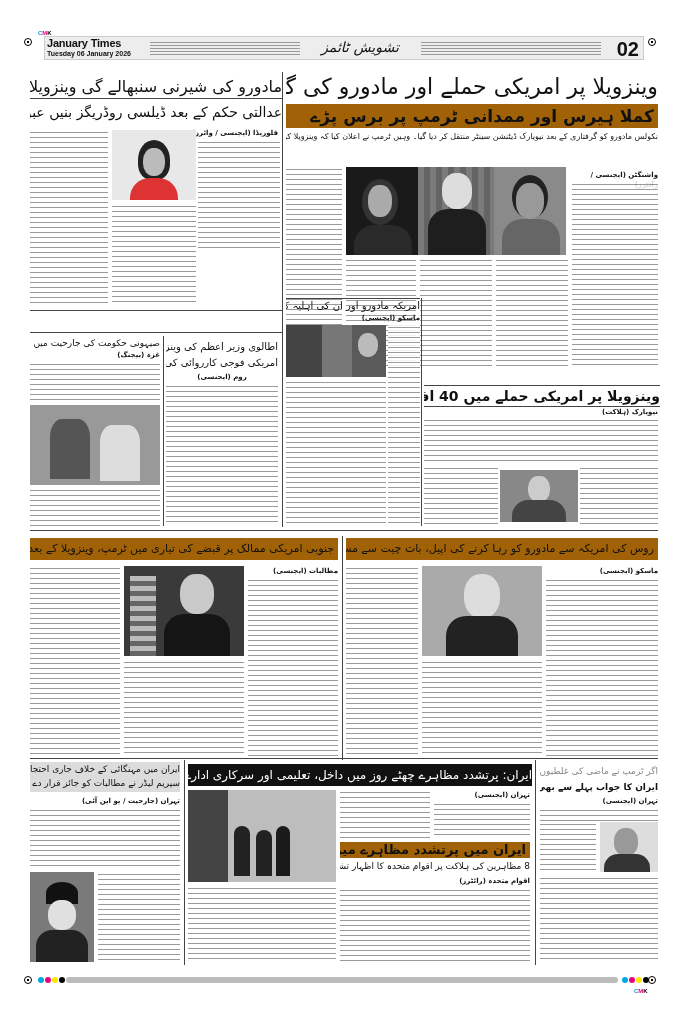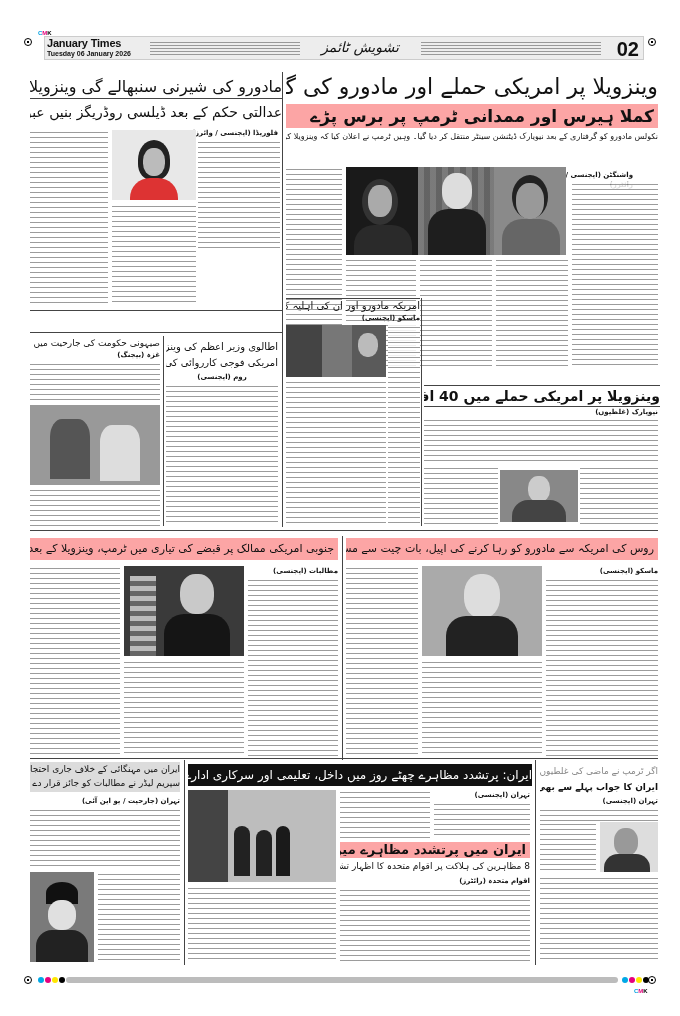--- a/index.html
+++ b/index.html
@@ -9,21 +9,21 @@
 .cmyk{position:absolute;font:bold 6px "Liberation Sans",sans-serif;letter-spacing:0}
 .cmyk .c{color:#00a0e0}.cmyk .m{color:#e0007a}.cmyk .k{color:#000}
 .masthead{position:absolute;left:44px;top:36px;width:600px;height:24px;background:#ededed;border:1px solid #ccc}
 .mh-en-title{position:absolute;left:2px;top:0;font:bold 11px "Liberation Sans",sans-serif;letter-spacing:-.2px}
 .mh-en-date{position:absolute;left:2px;top:13px;font:bold 7px "Liberation Sans",sans-serif}
 .mh-lines{position:absolute;top:5px;height:13px;background:repeating-linear-gradient(#999 0 1px,transparent 1px 3px)}
 .mh-ur{position:absolute;left:270px;top:2px;width:90px;text-align:center;font:italic 14px "DejaVu Serif",serif;direction:rtl}
 .mh-page{position:absolute;right:4px;top:0;font:bold 20px "Liberation Sans",sans-serif;line-height:24px}
 .ur{direction:rtl;font-family:"DejaVu Sans",sans-serif}
 .head-big{font-size:20px;line-height:26px;text-align:right;white-space:nowrap;overflow:hidden}
-.head-bar{background:#fca5a5;font-weight:bold;font-size:16px;line-height:22px;text-align:right;white-space:nowrap;overflow:hidden;padding:0 4px}
+.head-bar{background:#a16207;font-weight:bold;font-size:16px;line-height:22px;text-align:right;white-space:nowrap;overflow:hidden;padding:0 4px}
 .head-md{font-size:15px;line-height:20px;text-align:center;white-space:nowrap;overflow:hidden}
 .head-sm{font-size:11px;line-height:15px;text-align:center;white-space:nowrap;overflow:hidden}
 .text-col{position:absolute;background:repeating-linear-gradient(#fff 0 2px,#8a8a8a 2px 3px,#fff 3px 5px);opacity:.85}
 .photo{position:absolute;background:#555;overflow:hidden}
 .rule-v{position:absolute;width:1px;background:#444}
 .rule-h{position:absolute;height:1px;background:#444}
 .dark-bar{background:#111;color:#fff}
 .gray-bar{background:#dcdcdc}
 .dateline{font-size:7px;font-weight:bold;line-height:10px;text-align:right}
 .footer-bar{position:absolute;left:66px;top:977px;width:552px;height:6px;background:#bcbcbc;border-radius:3px}
@@ -54,21 +54,21 @@
   <div class="abs" style="left:31px;top:18px;width:22px;height:28px;border-radius:45%;background:#bbb"></div>
   <div class="abs" style="left:18px;top:48px;width:48px;height:22px;border-radius:20px 20px 0 0;background:#d33"></div>
 </div>
 <div class="text-col" style="left:112px;top:204px;width:84px;height:100px"></div>
 <div class="text-col" style="left:30px;top:130px;width:78px;height:175px"></div>
 <div class="rule-h" style="left:30px;top:310px;width:252px"></div>
 
 <div class="abs ur head-big" style="left:286px;top:72px;width:372px;font-size:22px;line-height:30px">وینزویلا پر امریکی حملے اور مادورو کی گرفتاری پر شدید ردعمل</div>
 <div class="abs ur head-bar" style="left:286px;top:104px;width:372px;font-size:17px;line-height:24px">کملا ہیرس اور ممدانی ٹرمپ پر برس پڑے</div>
 <div class="abs ur" style="left:286px;top:131px;width:372px;font-size:8px;line-height:12px;text-align:right;white-space:nowrap;overflow:hidden">نکولس مادورو کو گرفتاری کے بعد نیویارک ڈیٹنشن سینٹر منتقل کر دیا گیا۔ وہیں ٹرمپ نے اعلان کیا کہ وینزویلا کو امریکہ چلائے گا</div>
-<div class="abs ur dateline" style="left:545px;top:170px;width:88px">واشنگٹن (ایجنسی / رائٹرز)</div>
+<div class="abs ur dateline" style="left:570px;top:170px;width:88px">واشنگٹن (ایجنسی / رائٹرز)</div>
 <div class="text-col" style="left:572px;top:182px;width:86px;height:185px"></div>
 
 <div class="photo" style="left:346px;top:167px;width:72px;height:88px;background:#1a1a1a">
   <div class="abs" style="left:16px;top:12px;width:36px;height:46px;border-radius:50%;background:#333"></div>
   <div class="abs" style="left:22px;top:18px;width:24px;height:32px;border-radius:45%;background:#aaa"></div>
   <div class="abs" style="left:8px;top:58px;width:58px;height:30px;border-radius:20px 20px 0 0;background:#2a2a2a"></div>
 </div>
 <div class="photo" style="left:418px;top:167px;width:76px;height:88px;background:#6d6d6d">
   <div class="abs" style="left:0;top:0;width:76px;height:88px;background:repeating-linear-gradient(90deg,#888 0 6px,#5a5a5a 6px 12px);opacity:.5"></div>
   <div class="abs" style="left:24px;top:6px;width:30px;height:36px;border-radius:45%;background:#ddd"></div>
@@ -90,21 +90,21 @@
 <div class="photo" style="left:286px;top:325px;width:100px;height:52px;background:#777">
   <div class="abs" style="left:0;top:0;width:36px;height:52px;background:#444"></div>
   <div class="abs" style="left:66px;top:0;width:34px;height:52px;background:#5a5a5a"></div>
   <div class="abs" style="left:72px;top:8px;width:20px;height:24px;border-radius:45%;background:#bbb"></div>
 </div>
 <div class="text-col" style="left:388px;top:325px;width:32px;height:200px"></div>
 <div class="text-col" style="left:286px;top:380px;width:100px;height:145px"></div>
 <div class="rule-v" style="left:421px;top:298px;height:228px"></div>
 
 <div class="abs ur" style="left:424px;top:385px;width:236px;font-size:14px;font-weight:bold;line-height:20px;text-align:center;white-space:nowrap;overflow:hidden;border-top:1px solid #444;border-bottom:1px solid #444">وینزویلا پر امریکی حملے میں 40 افراد ہلاک</div>
-<div class="abs ur dateline" style="left:560px;top:407px;width:98px">نیویارک (غلطیوں)</div>
+<div class="abs ur dateline" style="left:560px;top:407px;width:98px">نیویارک (ہلاکت)</div>
 <div class="text-col" style="left:424px;top:418px;width:234px;height:44px"></div>
 <div class="text-col" style="left:424px;top:466px;width:74px;height:60px"></div>
 <div class="photo" style="left:500px;top:470px;width:78px;height:52px;background:#888">
   <div class="abs" style="left:28px;top:6px;width:22px;height:26px;border-radius:45%;background:#ccc"></div>
   <div class="abs" style="left:12px;top:30px;width:54px;height:22px;border-radius:16px 16px 0 0;background:#444"></div>
 </div>
 <div class="text-col" style="left:580px;top:466px;width:78px;height:60px"></div>
 
 <div class="abs ur head-sm" style="left:30px;top:336px;width:130px;font-size:9px">صیہونی حکومت کی جارحیت میں مزید 3 فلسطینی ہلاک</div>
 <div class="abs ur dateline" style="left:30px;top:350px;width:130px">غزہ (بیجنگ)</div>

